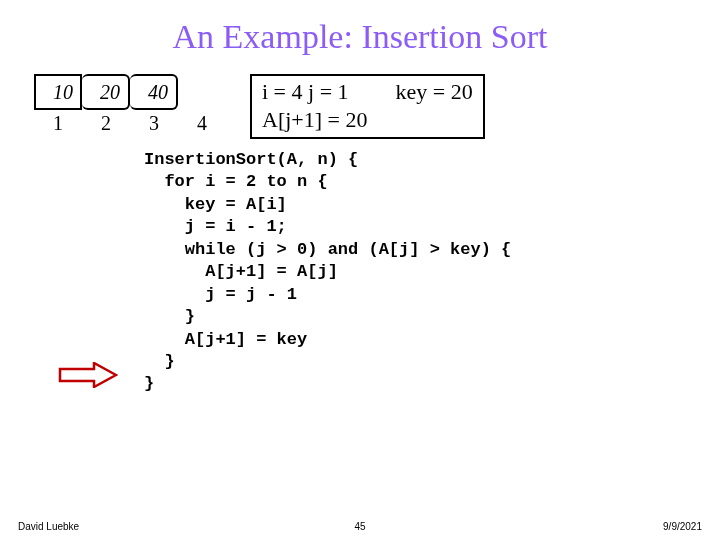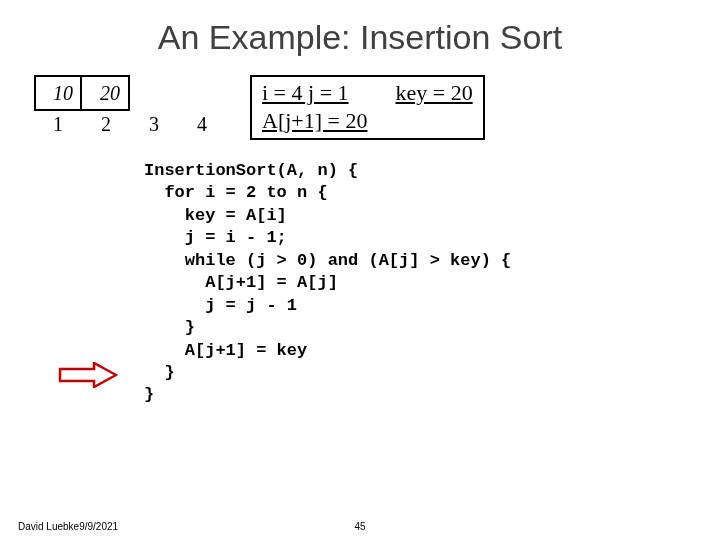--- a/index.html
+++ b/index.html
@@ -16,23 +16,23 @@
   .slide {
     width: 720px;
     height: 540px;
     position: relative;
     padding: 12px 24px 0 24px;
   }
   .title {
     text-align: center;
     font-size: 34px;
     font-weight: 400;
-    color: #404040;
+    color: #8b5cf6;
     margin: 6px 0 18px 0;
-    font-family: Liberation Sans, sans-serif;
+    font-family: Liberation Serif, serif;
   }
   .row1 {
     display: flex;
     align-items: flex-start;
     gap: 24px;
     margin-left: 10px;
   }
   .array-block { }
   .array {
     display: flex;
@@ -42,21 +42,21 @@
     height: 36px;
     border: 2px solid #000;
     display: flex;
     align-items: center;
     justify-content: center;
     font-size: 20px;
     font-style: italic;
     font-family: "Times New Roman", serif;
     padding-left: 10px;
   }
-  .cell + .cell { border-left: none; }
+  .cell + .cell { border-left: none; border-radius: 6px; }
   .indices {
     display: flex;
     margin-top: 2px;
   }
   .idx {
     width: 48px;
     text-align: center;
     font-size: 20px;
     font-family: "Times New Roman", serif;
   }
@@ -64,44 +64,44 @@
     border: 2px solid #000;
     padding: 2px 10px 4px 10px;
     font-family: "Times New Roman", serif;
     font-size: 22px;
     line-height: 1.25;
     display: grid;
     grid-template-columns: auto auto;
     column-gap: 28px;
     row-gap: 0;
     align-items: baseline;
-    text-decoration: underline;
   }
   .state-box span { white-space: nowrap; }
   .code {
     font-family: "Courier New", monospace;
     font-size: 17px;
     font-weight: bold;
     line-height: 1.32;
     white-space: pre;
-    margin: 20px 0 0 120px;
+    margin: 10px 0 0 120px;
   }
   .arrow {
     position: absolute;
     left: 58px;
     top: 362px;
     width: 60px;
     height: 26px;
   }
   .footer {
     position: absolute;
     bottom: 8px;
     left: 0;
     width: 720px;
     display: flex;
+    justify-content: space-between;
     padding: 0 18px;
     font-size: 10px;
     font-family: Arial, sans-serif;
     color: #000;
   }
   .footer .center {
     position: absolute;
     left: 50%;
     transform: translateX(-50%);
   }
@@ -110,20 +110,21 @@
 <body>
 
 <div class="slide">
   <h1 class="title">An Example: Insertion Sort</h1>
 
   <div class="row1">
     <div class="array-block">
       <div class="array">
         <div class="cell">10</div>
         <div class="cell">20</div>
+        <div class="cell">40</div>
       </div>
       <div class="indices">
         <div class="idx">1</div>
         <div class="idx">2</div>
         <div class="idx">3</div>
         <div class="idx">4</div>
       </div>
     </div>
 
     <div class="state-box">

